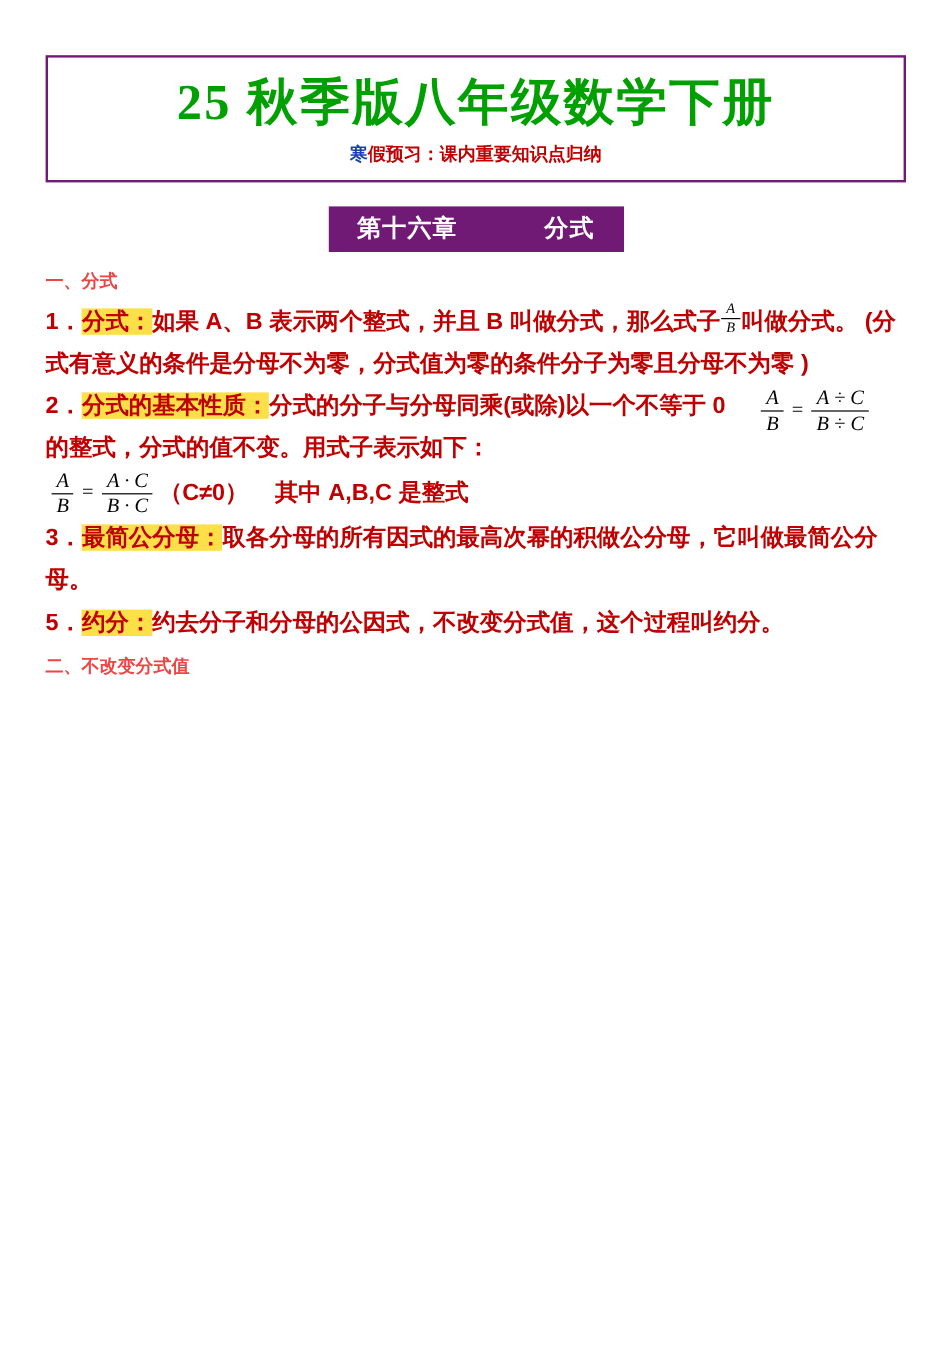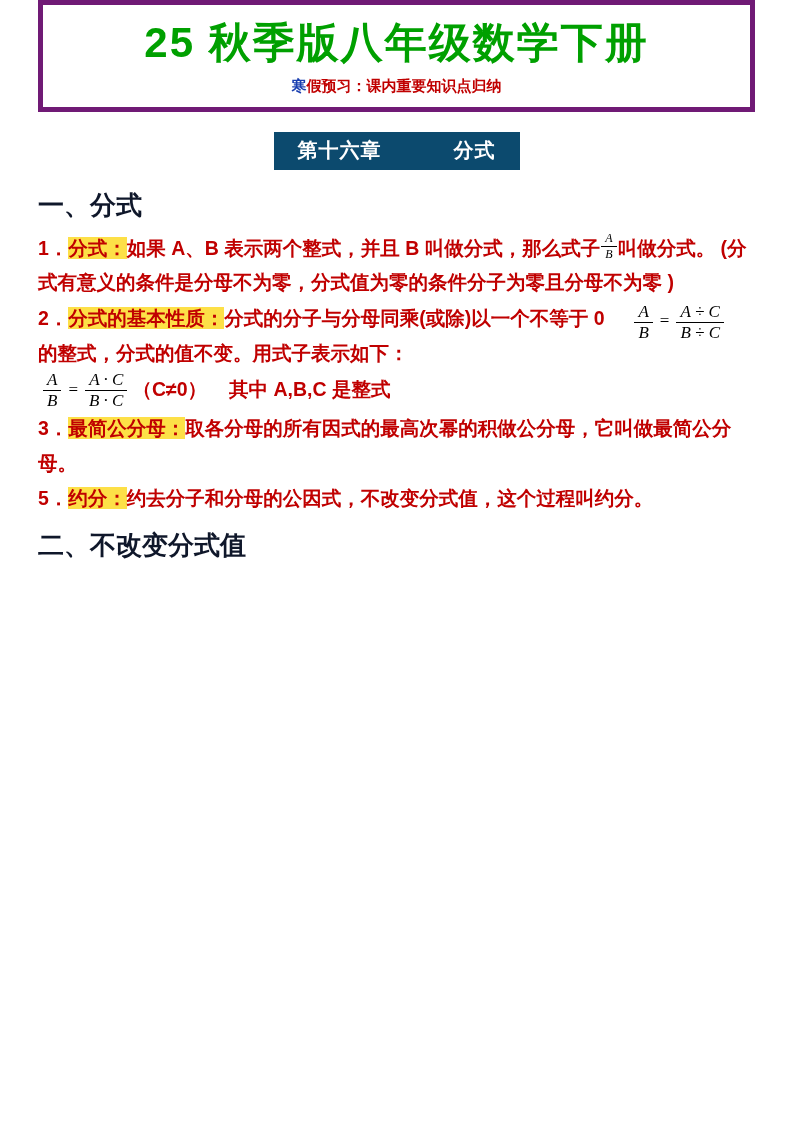--- a/index.html
+++ b/index.html
@@ -17,23 +17,25 @@
   .page {
     width: 793px;
     height: 1122px;
     position: relative;
     box-sizing: border-box;
     padding: 0 38px;
   }
 
   
   .header-box {
-    border: 5px solid #701a75;
+    margin-top: 46px;
+    border: 2px solid #701a75;
     padding: 14px 10px 12px 10px;
     text-align: center;
+    font-family: Liberation Serif, serif;
   }
   .main-title {
     font-size: 42px;
     font-weight: bold;
     color: #00a000;
     letter-spacing: 2px;
     line-height: 1.15;
     white-space: nowrap;
   }
   .sub-title {
@@ -50,43 +52,43 @@
     color: #c00000;
   }
 
   
   .chapter-bar-wrap {
     margin-top: 20px;
     text-align: center;
   }
   .chapter-bar {
     display: inline-block;
-    background: #0c4a6e;
+    background: #701a75;
     color: #ffffff;
     font-size: 20px;
     font-weight: bold;
     padding: 5px 24px 6px 24px;
     letter-spacing: 1px;
   }
   .chapter-bar .gap {
     display: inline-block;
     width: 72px;
   }
 
   
   .content {
     margin-top: 12px;
     color: #c00000;
     font-size: 19.5px;
     line-height: 1.78;
     font-weight: bold;
   }
   .section-head {
-    color: #0f172a;
-    font-size: 26px;
+    color: #ef4444;
+    font-size: 15px;
     font-weight: bold;
     margin: 6px 0 2px 0;
   }
   .para {
     margin: 1px 0;
     text-align: left;
   }
   .hl {
     background: #fde047;
     color: #c00000;

